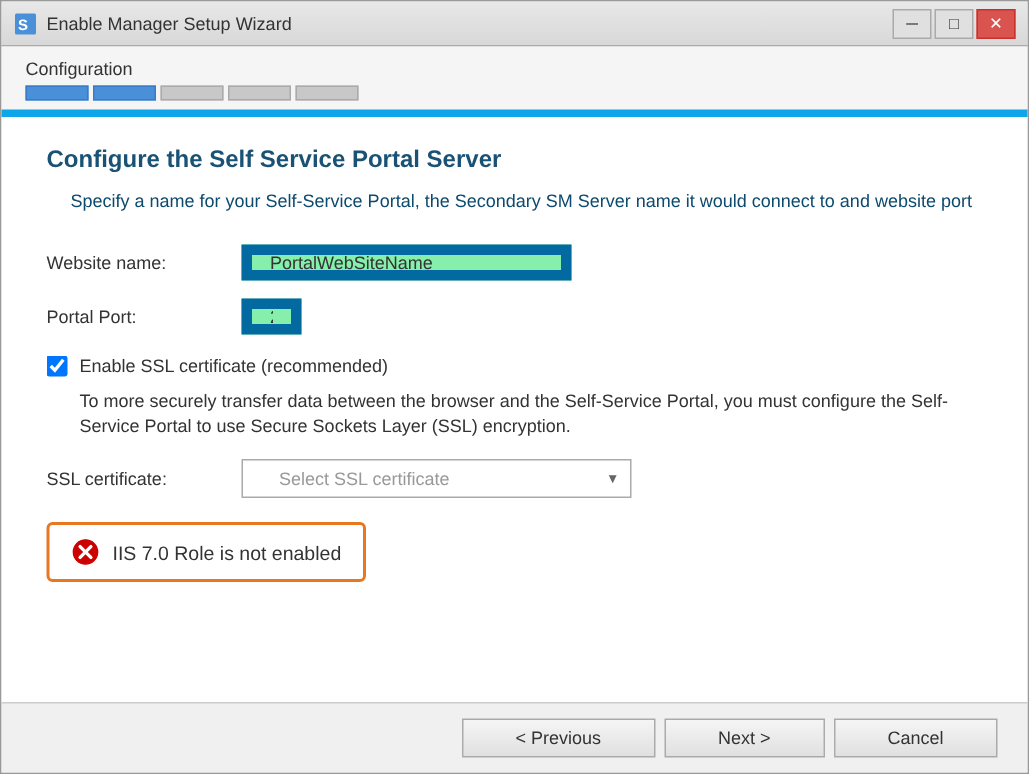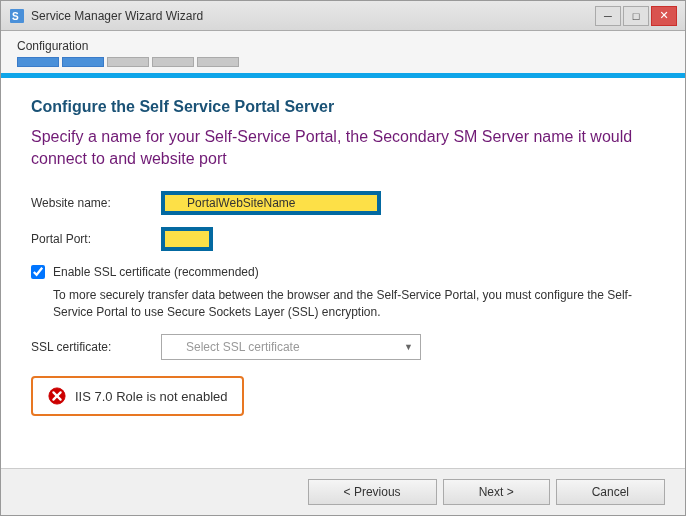--- a/index.html
+++ b/index.html
@@ -100,44 +100,45 @@
       flex-direction: column;
       overflow: hidden;
     }
     .section-title {
       font-size: 16px;
       color: #1a5276;
       font-weight: 600;
       margin-bottom: 10px;
     }
     .description {
-      font-size: 16px;
-      color: #701a75;
+      font-size: 12px;
+      color: #0c4a6e;
       margin-bottom: 20px;
       line-height: 1.4;
+      margin-left: 16px;
     }
     .form-row {
       display: flex;
       align-items: center;
       margin-bottom: 12px;
     }
     .form-label {
       width: 130px;
       font-size: 12px;
       color: #333;
       text-align: left;
     }
     .form-input {
       width: 220px;
       height: 24px;
-      border: 4px solid #0369a1;
-      padding: 2px 22px;
-      font-size: 12px;
-      color: #333;
-      background: #fde047;
+      border: 7px solid #0369a1;
+      padding: 2px 12px;
+      font-size: 12px;
+      color: #333;
+      background: #86efac;
       outline: none;
     }
     .port-input {
       width: 40px;
     }
     .checkbox-row {
       display: flex;
       align-items: flex-start;
       margin-bottom: 6px;
       margin-left: 0;
@@ -249,21 +250,21 @@
 
 <div class="window">
 
   <div class="title-bar">
     <div class="title-bar-left">
 
       <svg class="title-bar-icon" viewBox="0 0 16 16">
         <rect x="1" y="1" width="14" height="14" fill="#4a90d9" rx="1"></rect>
         <text x="3" y="12" font-size="10" fill="white" font-weight="bold">S</text>
       </svg>
-      <span class="title-bar-text">Service Manager Wizard Wizard</span>
+      <span class="title-bar-text">Enable Manager Setup Wizard</span>
     </div>
     <div class="title-bar-buttons">
       <button class="title-btn title-btn-min">─</button>
       <button class="title-btn title-btn-max">□</button>
       <button class="title-btn">✕</button>
     </div>
   </div>
 
   <div class="progress-bar-area">
     <div class="progress-label">Configuration</div>

